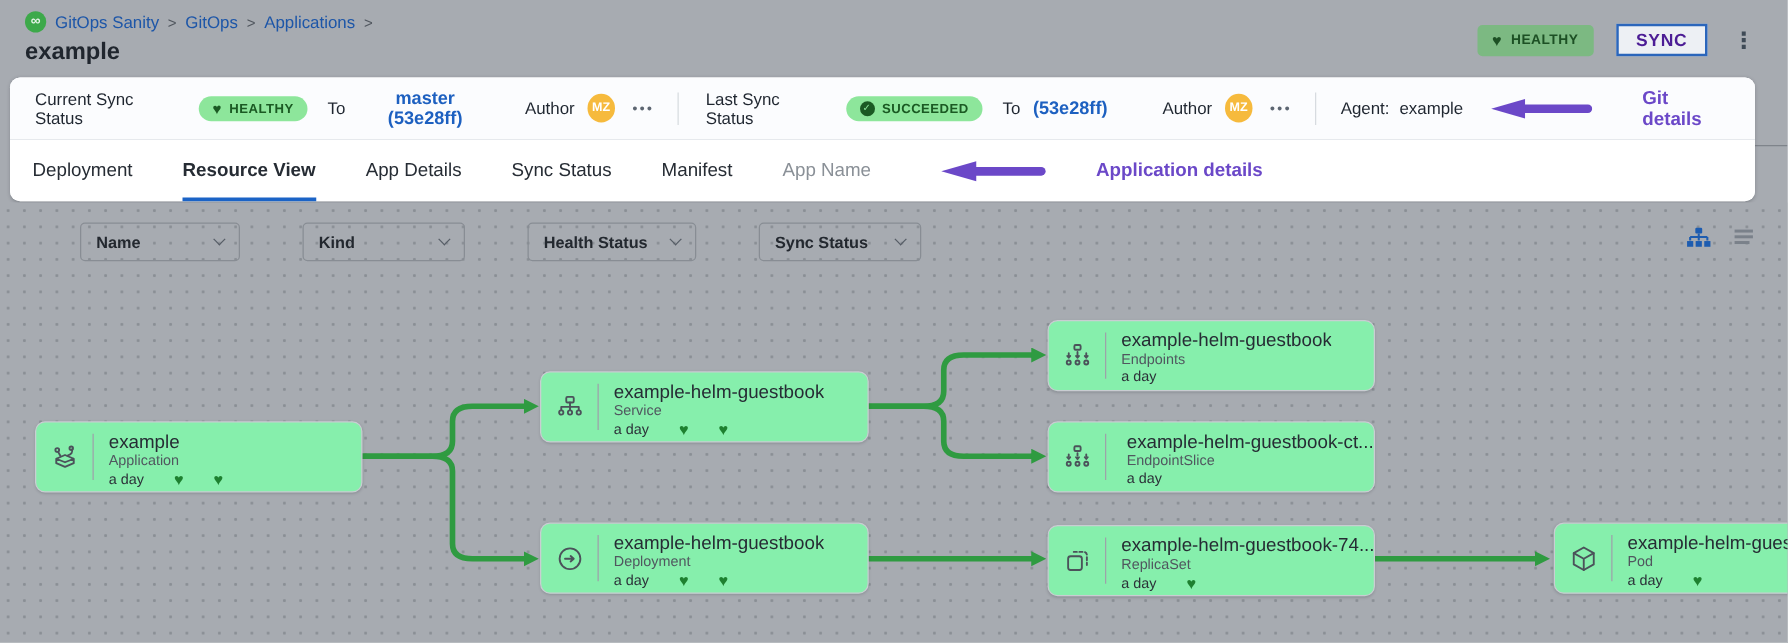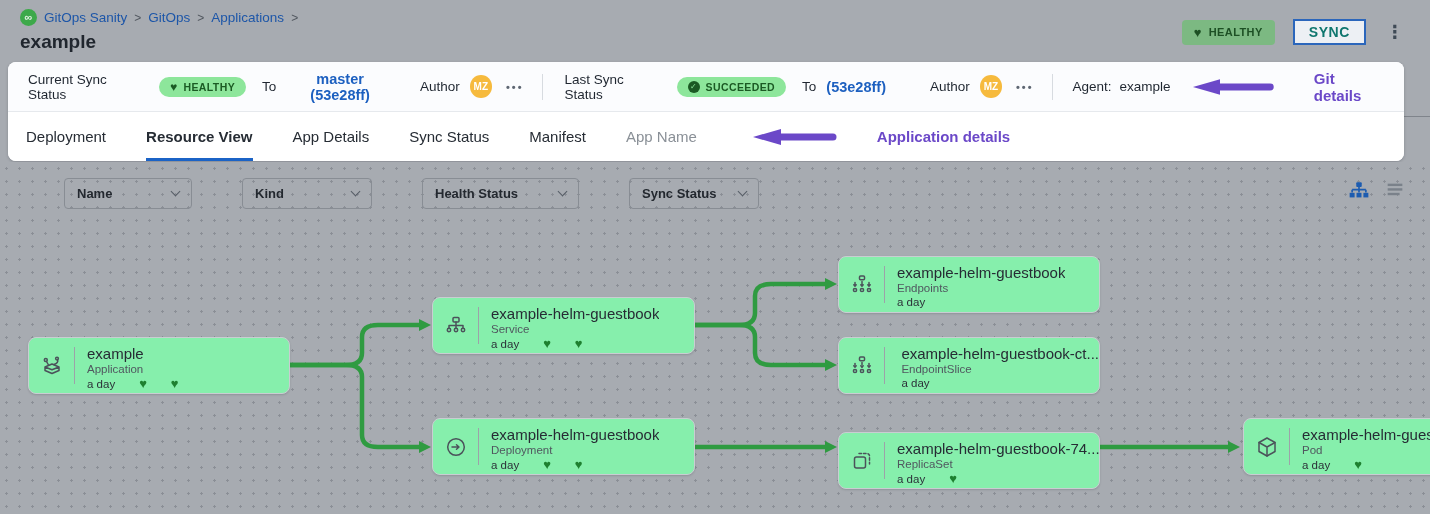--- a/index.html
+++ b/index.html
@@ -12,21 +12,21 @@
   .crumb-logo { width:17px; height:17px; border-radius:50%; background:#3da94a; color:#e9f4ea; font-size:11px;
                 display:flex; align-items:center; justify-content:center; font-weight:bold; line-height:1; }
   .crumb-link { color:#1d56a8; cursor:pointer; }
   .crumb-sep { color:#51575f; font-size:12px; }
   .page-title { position:absolute; left:20px; top:31px; font-size:19px; font-weight:bold; color:#20262e; }
 
   .header-actions { position:absolute; right:24px; top:19px; display:flex; align-items:center; gap:18px; }
   .health-badge { display:flex; align-items:center; gap:7px; background:#7cb982; color:#1d5024; font-weight:bold;
                   font-size:11px; letter-spacing:.4px; border-radius:4px; padding:6px 12px; }
   .health-badge .hrt { font-size:13px; line-height:1; }
-  .sync-btn { border:2px solid #2b66bb; color:#0f766e; background:#edf0f4; font-weight:bold; font-size:14px;
+  .sync-btn { border:2px solid #2b66bb; color:#4c1d95; background:#edf0f4; font-weight:bold; font-size:14px;
               letter-spacing:.6px; border-radius:0; padding:3px 14px; cursor:pointer;
               font-family:"Liberation Sans","DejaVu Sans",sans-serif; }
   .kebab { color:#3f4a56; font-size:18px; font-weight:bold; cursor:pointer; line-height:1; padding:0 2px; }
 
   
   .panel { position:absolute; left:8px; top:62px; width:1396px; height:99px; background:#ffffff; border-radius:8px;
            box-shadow:0 1px 3px rgba(30,35,42,.25); }
   .ghost-line { position:absolute; left:1404px; top:116px; width:26px; height:1px; background:rgba(55,60,68,.35); }
 
   .sync-row { display:flex; align-items:center; height:49px; padding:0 20px; font-size:13.5px; color:#1f2630;
@@ -58,21 +58,21 @@
 
   
   .canvas { position:absolute; left:0; top:162px; width:1430px; height:352px; background:#a7abb1;
             background-image:radial-gradient(circle, rgba(72,78,86,.30) 1px, transparent 1.3px);
             background-size:13px 13px; }
 
   .filter-bar { position:absolute; left:27px; top:16px; display:flex; gap:13px; }
   .dropdown { height:31px; border:1px solid #888d94; border-radius:4px; display:flex; align-items:center;
               justify-content:space-between; padding:0 12px; font-size:13px; font-weight:bold; color:#23282f;
               cursor:pointer;margin-left:37px; }
-  .dd-name{width:128px}.dd-kind{width:130px}.dd-health{width:157px}.dd-sync{width:130px}
+  .dd-name{width:128px}.dd-kind{width:130px}.dd-health{width:135px}.dd-sync{width:130px}
   .chev { width:7px; height:7px; border-right:1.8px solid #565d66; border-bottom:1.8px solid #565d66;
           transform:rotate(45deg); margin-top:-4px; }
 
   .view-toggle { position:absolute; right:24px; top:18px; display:flex; gap:14px; align-items:center; }
   .view-btn { cursor:pointer; display:flex; }
 
   
   .node { position:absolute; width:262px; height:57px; background:#86efac; border:1px solid #c9cdd2;
           border-radius:8px; display:flex; align-items:stretch; cursor:pointer;
           box-shadow:0 1px 2px rgba(40,45,52,.18); }
@@ -320,21 +320,21 @@
     </div>
     <div class="node-body">
       <div class="node-title">example-helm-guestbook-ct...</div>
       <div class="node-kind">EndpointSlice</div>
       <div class="node-meta">
         <span>a day</span>
       </div>
     </div>
   </div>
 
-  <div class="node" style="left:838px; top:432px;">
+  <div class="node" style="left:838px; top:420px;">
     <div class="node-icon-col">
       <svg width="24" height="24" viewBox="0 0 24 24">
         <rect x="4.5" y="8" width="11" height="11" rx="2"></rect>
         <path d="M9 4.5 H17 A2.5 2.5 0 0 1 19.5 7 V15" stroke-dasharray="2.5 2"></path>
       </svg>
     </div>
     <div class="node-body">
       <div class="node-title">example-helm-guestbook-74...</div>
       <div class="node-kind">ReplicaSet</div>
       <div class="node-meta">

